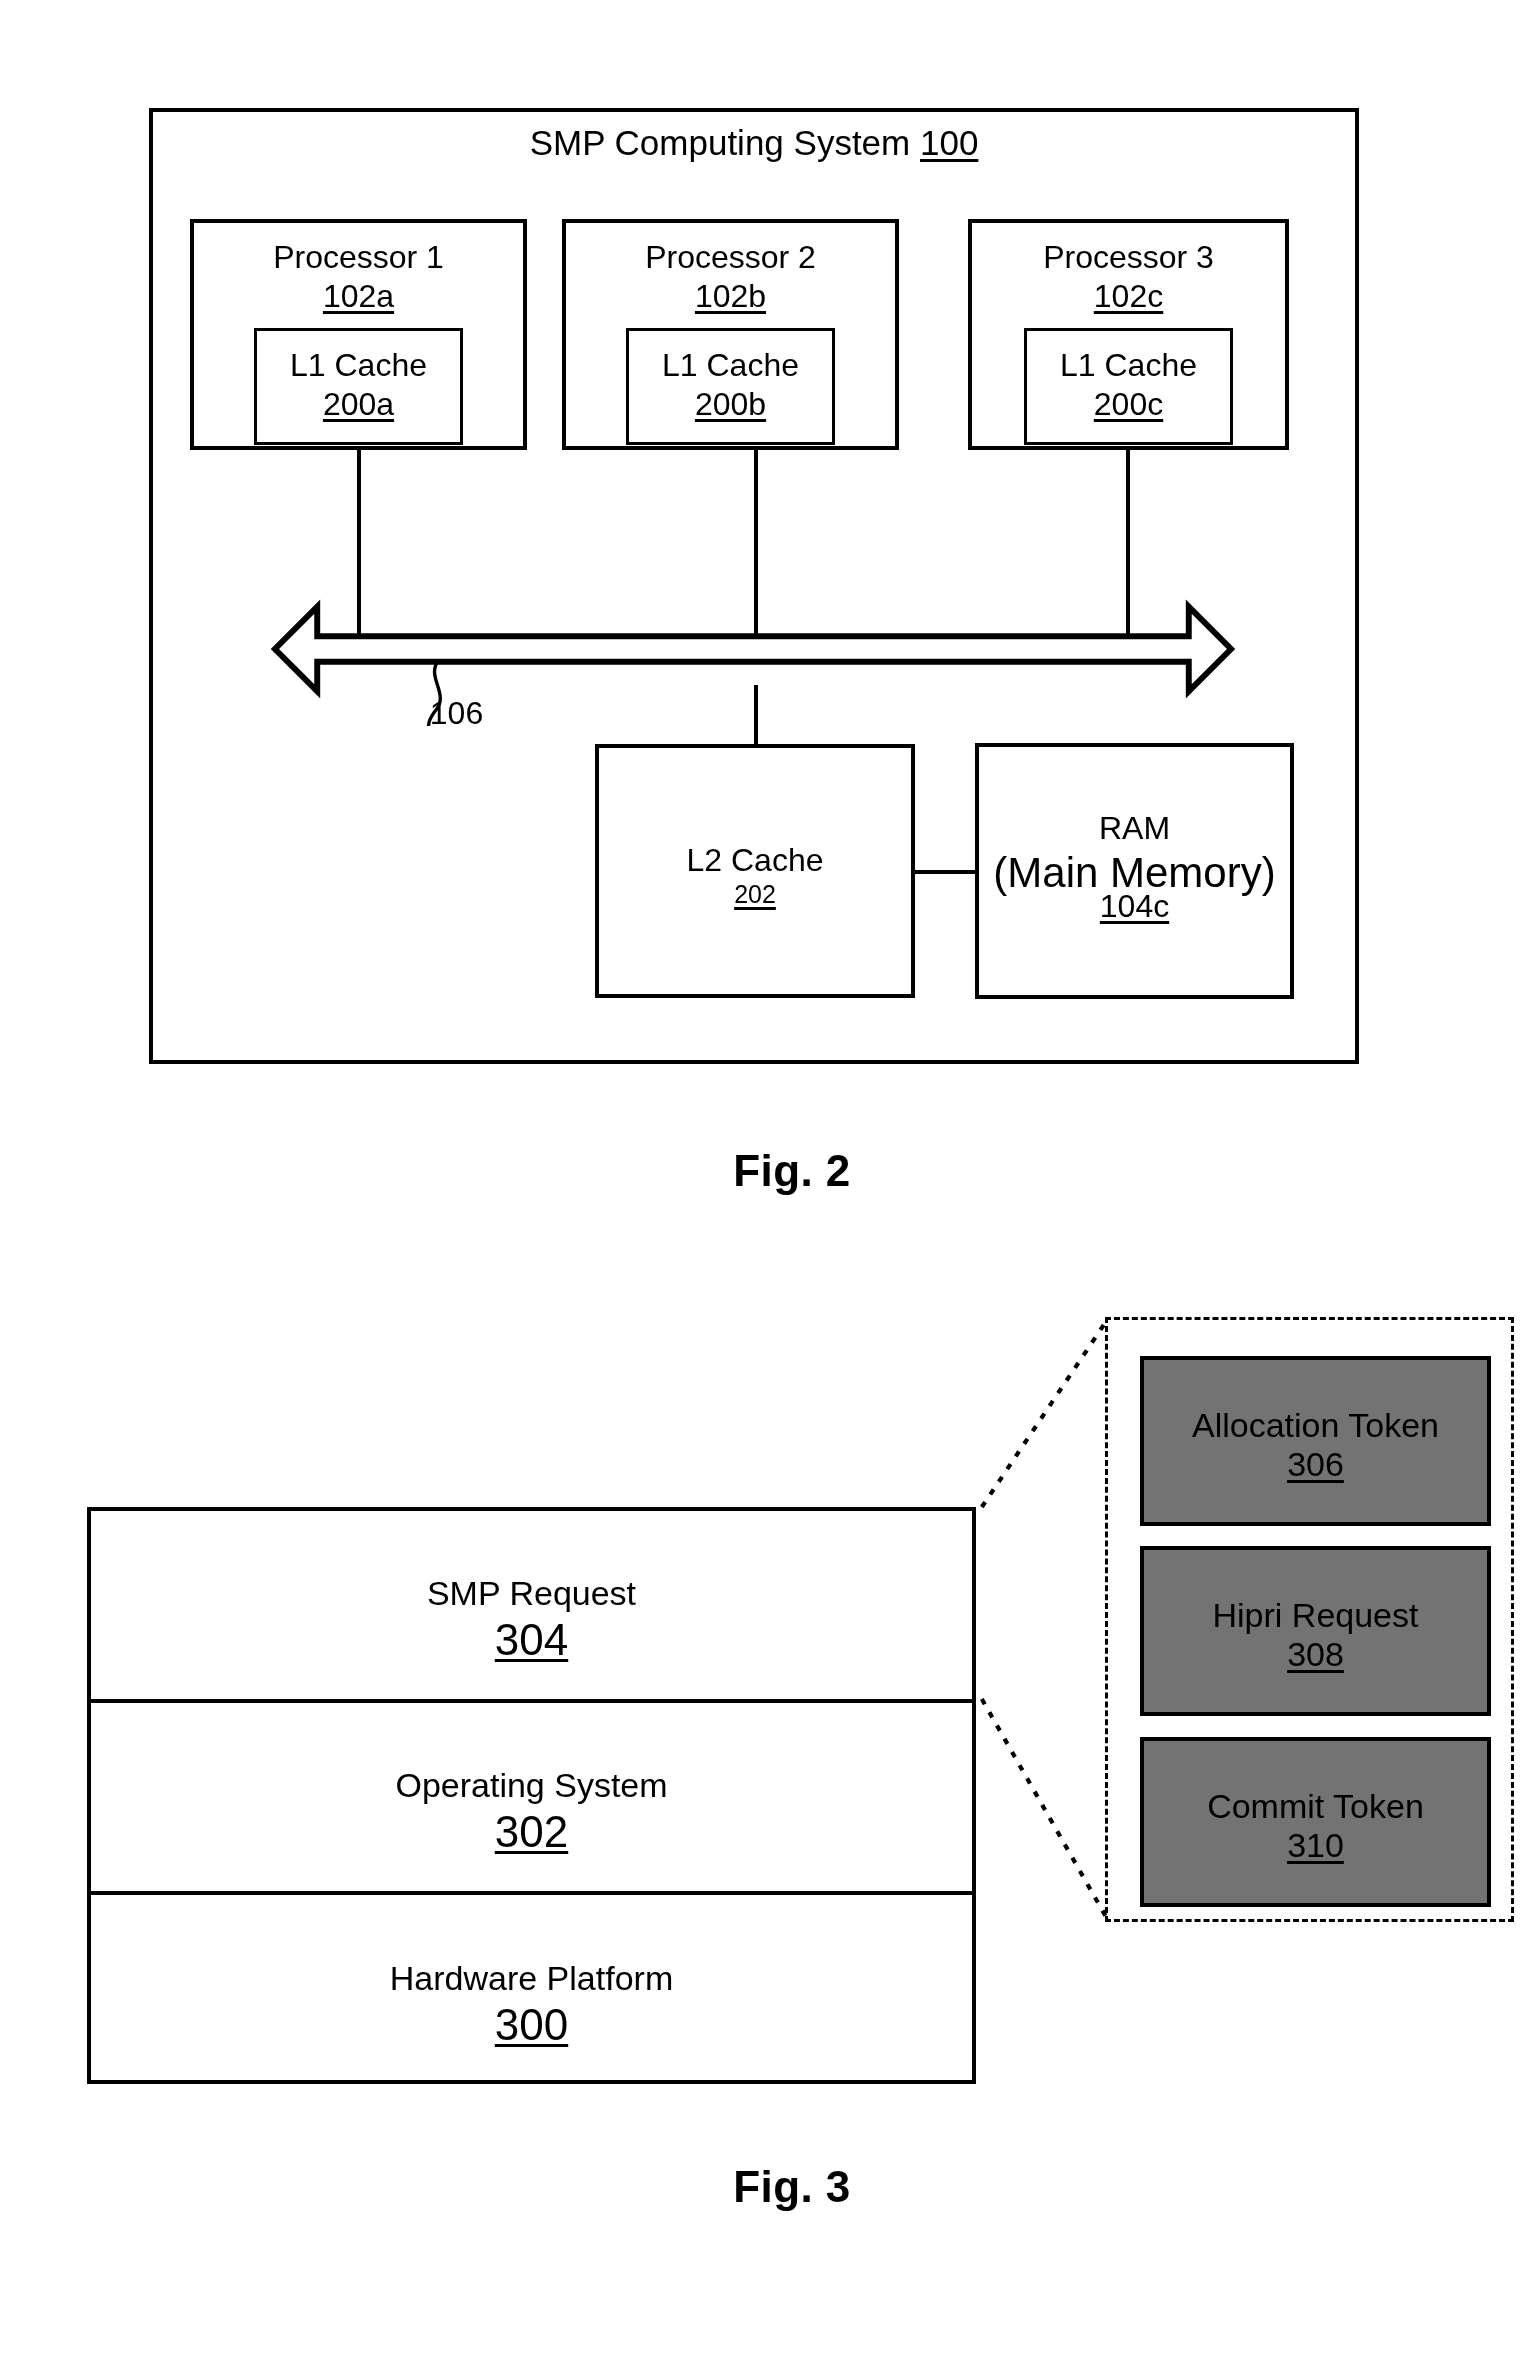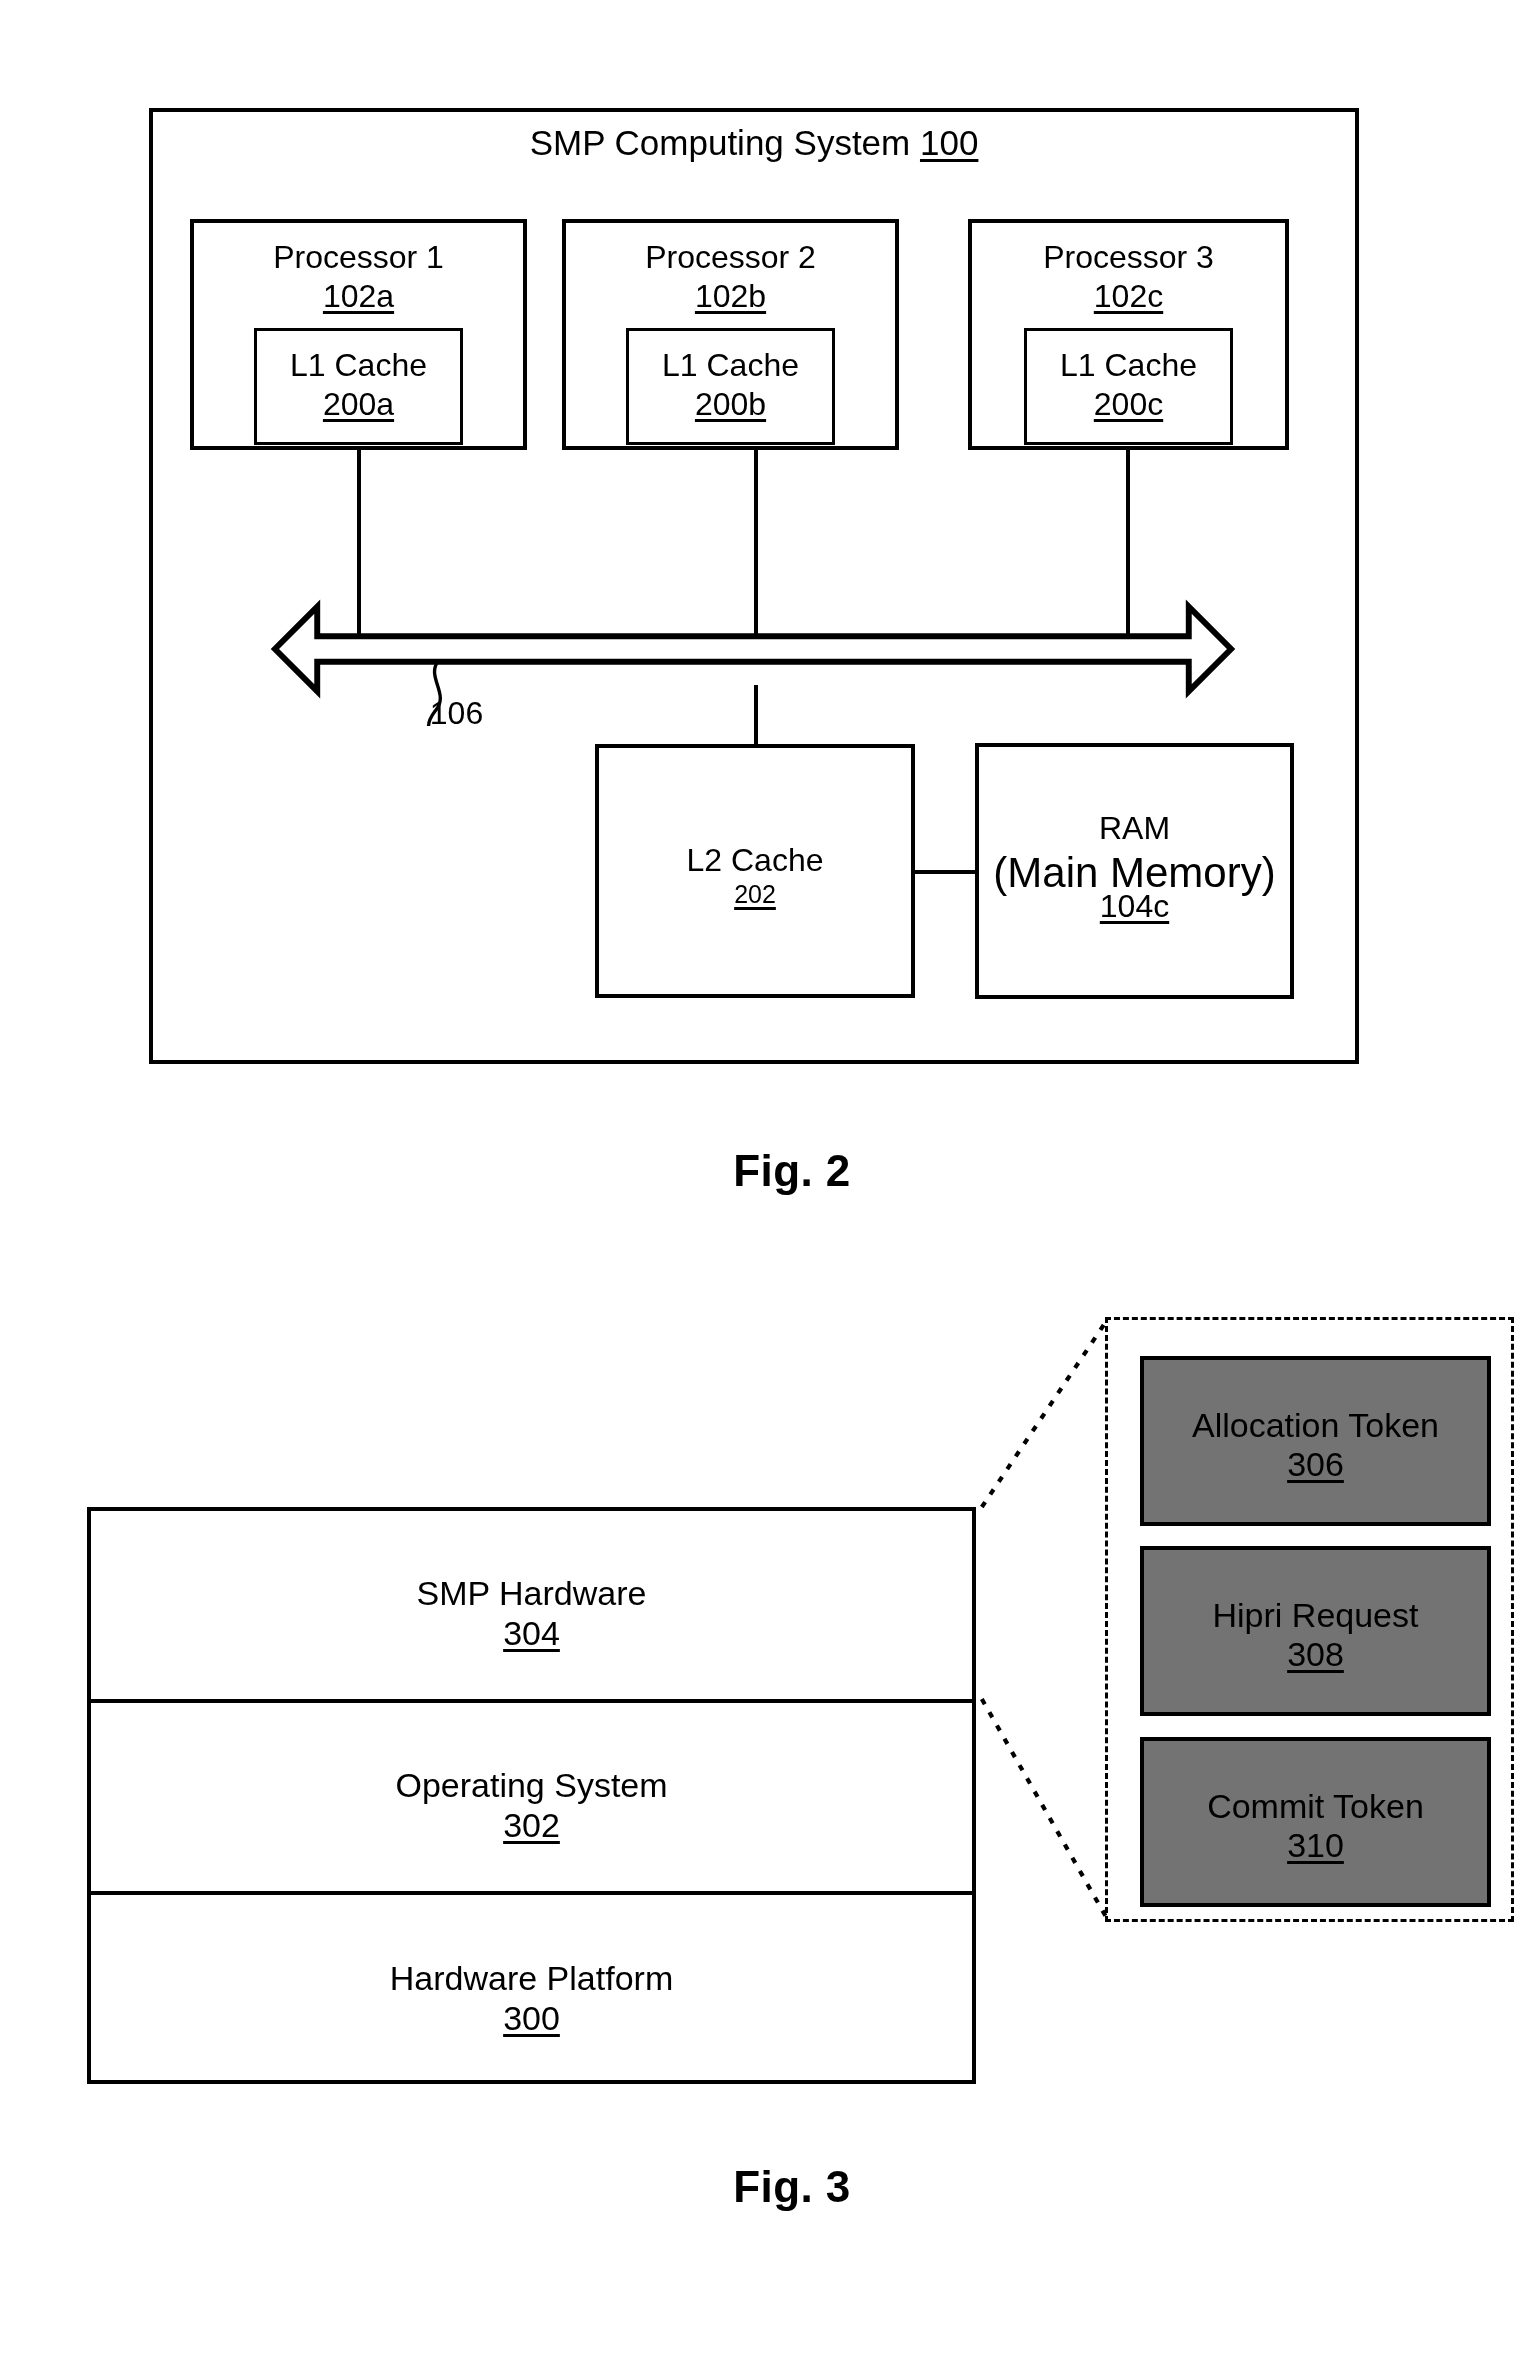--- a/index.html
+++ b/index.html
@@ -113,21 +113,21 @@
   #stack { left: 63px; top: 1507px; width: 889px; height: 577px; }
   .stack-row {
     position: absolute;
     left: 0; width: 100%;
     box-sizing: border-box;
   }
   #stack-row-0 { top: 0px;   height: 192px; border-bottom: 4.2px solid #000; }
   #stack-row-1 { top: 192px; height: 192px; border-bottom: 4.2px solid #000; }
   #stack-row-2 { top: 385px; height: 192px; }
   .stack-title { top: 61px; font-size: 34px; }
-  .stack-ref   { top: 101px; font-size: 34px; }
+  .stack-ref   { top: 101px; font-size: 44px; }
 
   #token-group { left: 1081px; top: 1317px; width: 409px; height: 605px; }
   .token-box { position: absolute; left: 32px; width: 351px; height: 170px;
                box-sizing: border-box; border: 4.2px solid #000; background: #737373; }
   #token-box-0 { top: 36px; }
   #token-box-1 { top: 226px; }
   #token-box-2 { top: 417px; }
   .token-title { top: 44px; font-size: 34px; }
   .token-ref   { top: 83px; font-size: 34px; }
 
@@ -204,21 +204,21 @@
 
   <div class="fig-caption" id="fig2-caption">Fig. 2</div>
 
   <svg id="leader-svg" width="203" height="644" viewBox="0 0 240 760">
     <line x1="40" y1="237" x2="190" y2="13" stroke="#000000" stroke-width="5" stroke-dasharray="7 11" stroke-linecap="butt"></line>
     <line x1="40" y1="464" x2="190" y2="727" stroke="#000000" stroke-width="5" stroke-dasharray="7 11" stroke-linecap="butt"></line>
   </svg>
 
   <div class="box" id="stack">
     <div class="stack-row" id="stack-row-0">
-      <div class="centered-label stack-title">SMP Hardware</div>
+      <div class="centered-label stack-title">SMP Request</div>
       <div class="centered-label stack-ref"><span class="ref">304</span></div>
     </div>
     <div class="stack-row" id="stack-row-1">
       <div class="centered-label stack-title">Operating System</div>
       <div class="centered-label stack-ref"><span class="ref">302</span></div>
     </div>
     <div class="stack-row" id="stack-row-2">
       <div class="centered-label stack-title">Hardware Platform</div>
       <div class="centered-label stack-ref"><span class="ref">300</span></div>
     </div>

